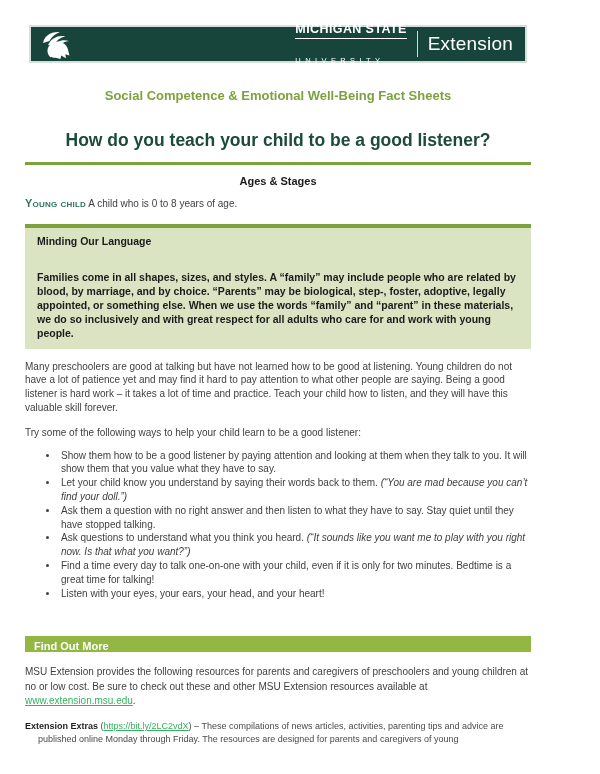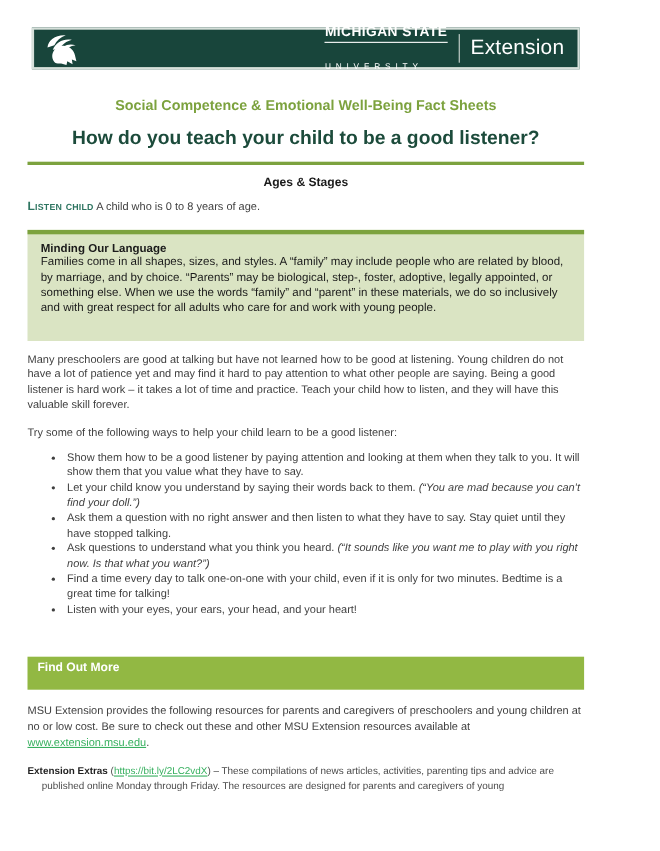--- a/index.html
+++ b/index.html
@@ -26,47 +26,47 @@
     font-size:12.5px; font-weight:bold; letter-spacing:.4px;
     border-bottom:1.5px solid #fff; padding-bottom:1px; line-height:1.1;
   }
   .wm2 { font-size:7.5px; letter-spacing:4.4px; margin-top:18px; line-height:1; }
   .vdivider { width:1px; height:26px; background:#cfd8d3; }
   .ext-brand { color:#fff; font-size:19px; font-weight:400; letter-spacing:.2px; }
 
   
   .title-block { margin-top:22px; text-align:center; }
   .series-title { color:var(--olive); font-weight:bold; font-size:13px; line-height:1.7; }
-  .page-title { color:var(--title-green); font-weight:bold; font-size:17.5px; margin-top:8px; line-height:1.25; }
+  .page-title { color:var(--title-green); font-weight:bold; font-size:17.5px; margin-top:23px; line-height:1.25; }
 
   
   .rule { height:3px; background:var(--olive); margin-top:10px; }
   .section-heading { font-size:11px; font-weight:bold; color:var(--heading); margin-top:10px;text-align:center; }
   .ages-line { font-size:10px; color:var(--text); margin-top:9px; line-height:1.35; }
   .term { font-variant:small-caps; font-weight:bold; color:var(--teal); font-size:11px; letter-spacing:.2px; }
 
   .minding-box {
     margin-top:13px; background:var(--box-bg);
     border-top:4px solid var(--olive);
-    padding:7px 12px 22px 12px;
+    padding:7px 12px 8px 12px;
   }
   .minding-heading { font-size:10.5px; font-weight:bold; color:var(--heading); }
-  .minding-body { font-size:10.5px; font-weight:normal; color:var(--heading); margin-top:0; line-height:1.33; }
+  .minding-body { font-size:10.5px; font-weight:bold; color:var(--heading); margin-top:24px; line-height:1.33; }
 
   .body-para { font-size:10px; line-height:1.38; margin-top:11px; color:var(--text); }
 
   ul.tips { margin:9px 0 0 22px; padding-left:12px; list-style:disc; }
   ul.tips li { font-size:10px; line-height:1.38; color:var(--text); padding-left:2px; }
   .it { font-style:italic; }
   .bd { font-weight:bold; color:#1f1f1f; }
 
   .fom-bar {
     margin-top:36px; background:var(--bar-green);
     color:#fff; font-weight:bold; font-size:11px;
-    padding:4px 9px 14px 9px;
+    padding:4px 9px 0 9px;
   }
   .fom-intro { font-size:10px; line-height:1.42; margin-top:13px; color:var(--text); }
   a.link { color:var(--link-green); text-decoration:underline; cursor:pointer;text-align:center; }
 
   .resources { margin-top:12px; }
   .resource {
     font-size:9px; line-height:1.42; color:#4a4a4a;
     padding-left:13px; text-indent:-13px; margin-top:6px;
   }
 </style>
@@ -96,21 +96,21 @@
 
   <div class="title-block">
     <div class="series-title">Social Competence &amp; Emotional Well-Being Fact Sheets</div>
     <div class="page-title">How do you teach your child to be a good listener?</div>
   </div>
 
   <div class="rule"></div>
 
   <h2 class="section-heading">Ages &amp; Stages</h2>
   <div>
-      <p class="ages-line"><span class="term">Listen child</span><span> A child who is 0 to 8 years of age.</span></p>
+      <p class="ages-line"><span class="term">Young child</span><span> A child who is 0 to 8 years of age.</span></p>
     </div>
 
   <div class="minding-box">
     <h3 class="minding-heading">Minding Our Language</h3>
     <p class="minding-body">Families come in all shapes, sizes, and styles. A “family” may include people who are related by blood, by marriage, and by choice. “Parents” may be biological, step-, foster, adoptive, legally appointed, or something else. When we use the words “family” and “parent” in these materials, we do so inclusively and with great respect for all adults who care for and work with young people.</p>
   </div>
 
   <p class="body-para">Many preschoolers are good at talking but have not learned how to be good at listening. Young children do not have a lot of patience yet and may find it hard to pay attention to what other people are saying. Being a good listener is hard work – it takes a lot of time and practice. Teach your child how to listen, and they will have this valuable skill forever.</p>
   <p class="body-para">Try some of the following ways to help your child learn to be a good listener:</p>
 

